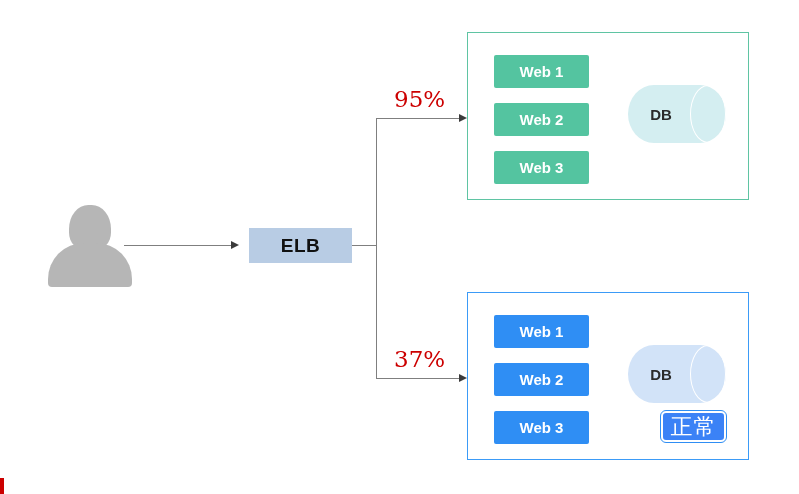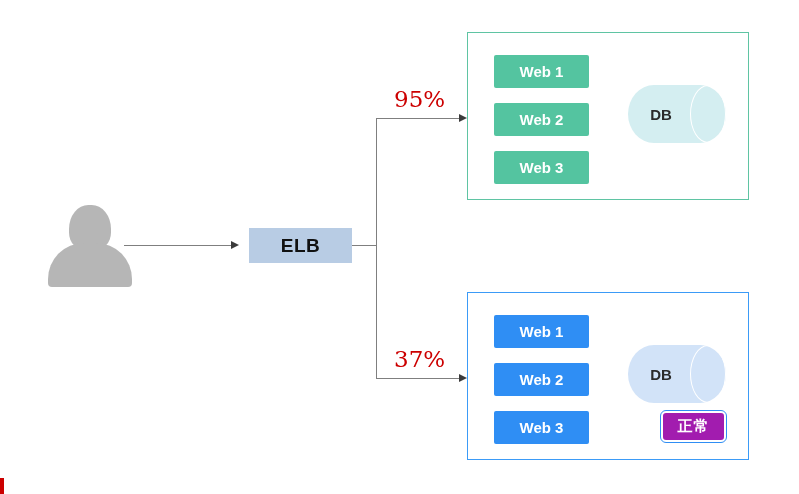--- a/index.html
+++ b/index.html
@@ -176,30 +176,30 @@
   .db-blue  .db-body { background: #d2e3f8; }
 
   
   .status-badge {
     position: absolute;
     left: 193px;
     top: 118px;
     width: 65px;
     height: 31px;
     box-sizing: border-box;
-    background: #a21caf;
+    background: #3b82f6;
     border: 2px solid #ffffff;
     border-radius: 5px;
     outline: 1.6px solid #2f8ef4;
     display: flex;
     align-items: center;
     justify-content: center;
     color: #ffffff;
-    font-size: 15px;
-    font-weight: bold;
+    font-size: 22px;
+    font-weight: normal;
     letter-spacing: 1px;
   }
 
   
   .red-marker {
     position: absolute;
     left: 0px;
     top: 478px;
     width: 4px;
     height: 16px;

